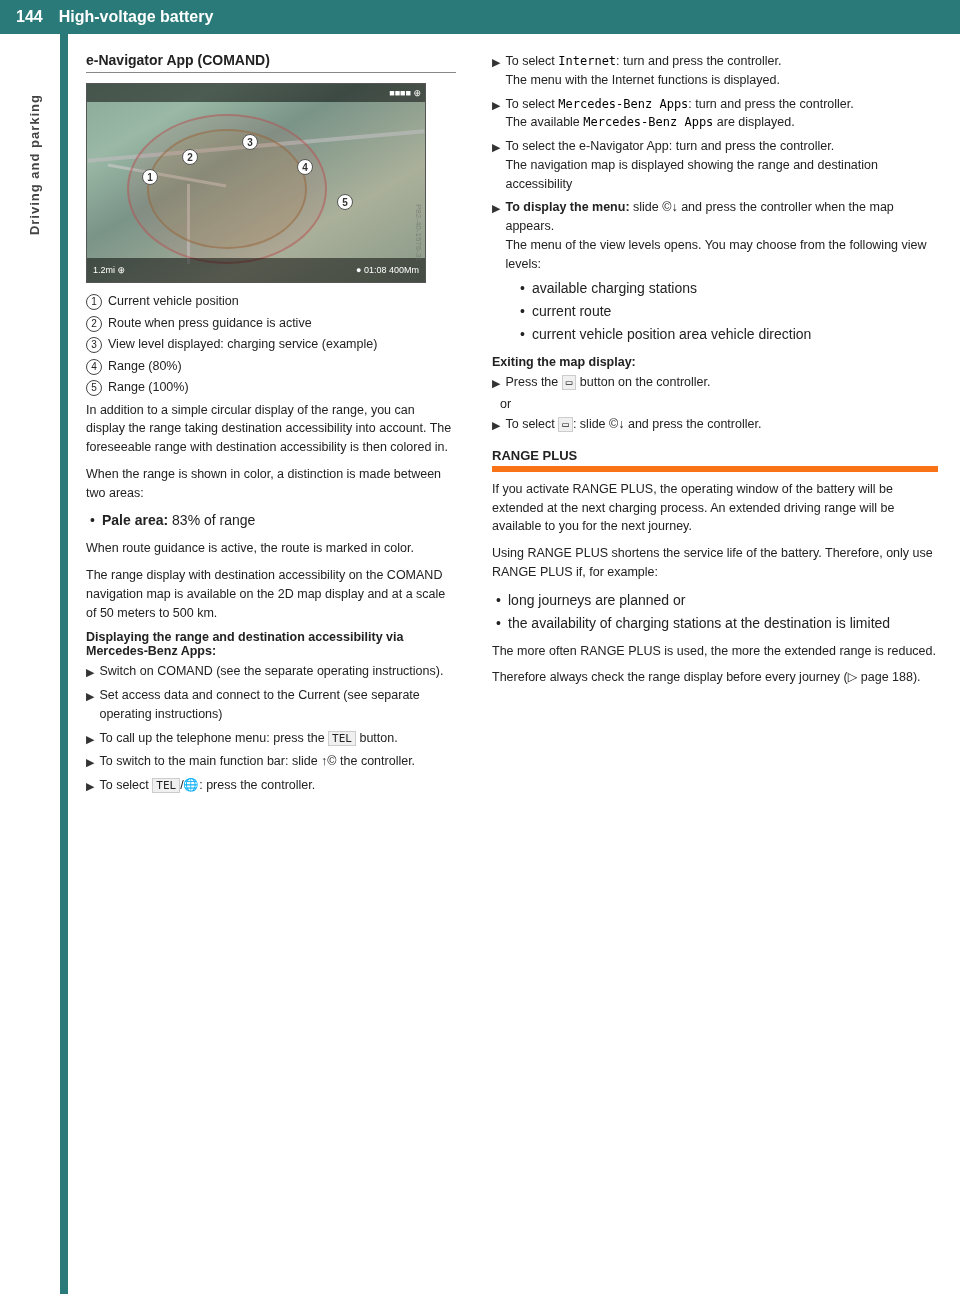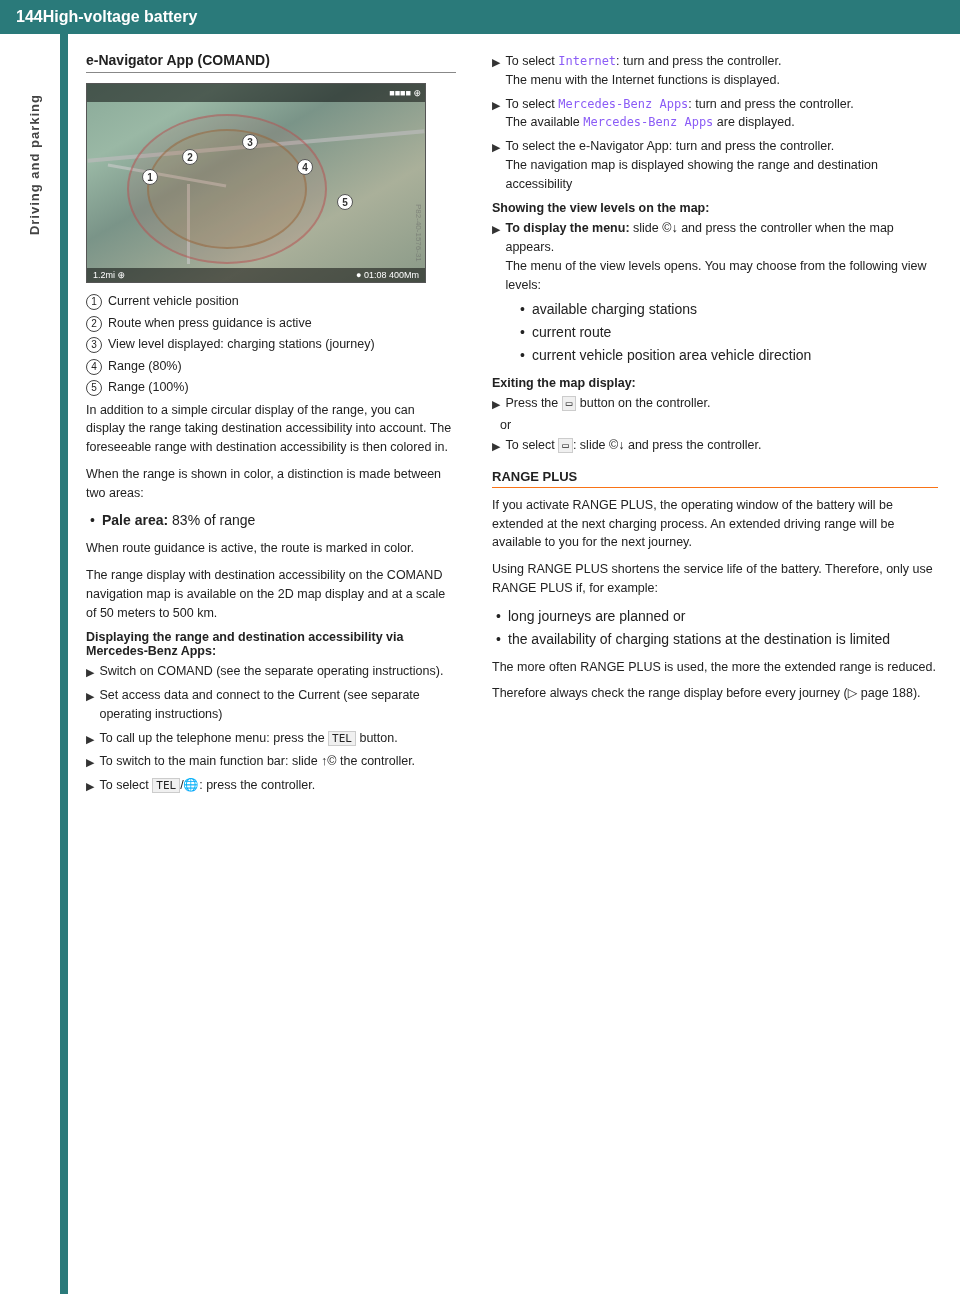--- a/index.html
+++ b/index.html
@@ -12,20 +12,21 @@
       color: #222;
     }
     .header-bar {
       background: #2a7a7a;
       color: #fff;
       font-size: 16px;
       font-weight: bold;
       padding: 8px 16px;
       display: flex;
       align-items: center;
+      gap: 16px;
     }
     .header-page-num {
       font-weight: bold;
       font-size: 16px;
     }
     .main-layout {
       display: flex;
       flex-direction: row;
       width: 100%;
     }
@@ -117,21 +118,21 @@
       display: flex;
       align-items: center;
       justify-content: flex-end;
       padding: 0 4px;
       color: #fff;
       font-size: 9px;
     }
     .map-bottom-bar {
       position: absolute;
       bottom: 0; left: 0; right: 0;
-      height: 14px;
+      height: 24px;
       background: rgba(0,0,0,0.5);
       display: flex;
       align-items: center;
       justify-content: space-between;
       padding: 0 6px;
       color: #fff;
       font-size: 9px;
     }
     .legend-item {
       display: flex;
@@ -180,21 +181,21 @@
     }
     .subheading {
       font-weight: bold;
       font-size: 12.5px;
       margin-bottom: 4px;
       margin-top: 6px;
     }
     .section-heading {
       font-size: 13px;
       font-weight: bold;
-      border-bottom: 1px solid #f97316;
+      border-bottom: 6px solid #f97316;
       padding-bottom: 3px;
       margin-top: 14px;
       margin-bottom: 8px;
     }
     .arrow-item {
       display: flex;
       align-items: flex-start;
       margin-bottom: 5px;
       font-size: 12.5px;
       line-height: 1.5;
@@ -210,21 +211,21 @@
       flex: 1;
     }
     .inline-code {
       font-family: monospace;
       background: #f0f0f0;
       border: 1px solid #ccc;
       padding: 0px 3px;
       font-size: 11px;
     }
     .colored-text {
-      color: #8b5cf6;
+      color: #000000;
       font-family: monospace;
       font-size: 12px;
     }
     .watermark {
       position: absolute;
       bottom: 20px;
       right: 2px;
       color: rgba(100,100,100,0.5);
       font-size: 8px;
       writing-mode: vertical-rl;
@@ -289,21 +290,21 @@
         <div class="legend-item">
               <span class="legend-num">1</span>
               <span>Current vehicle position</span>
             </div>
             <div class="legend-item">
               <span class="legend-num">2</span>
               <span>Route when press guidance is active</span>
             </div>
             <div class="legend-item">
               <span class="legend-num">3</span>
-              <span>View level displayed: charging stations (journey)</span>
+              <span>View level displayed: charging service (example)</span>
             </div>
             <div class="legend-item">
               <span class="legend-num">4</span>
               <span>Range (80%)</span>
             </div>
             <div class="legend-item">
               <span class="legend-num">5</span>
               <span>Range (100%)</span>
             </div>
           </div>
@@ -354,21 +355,20 @@
             <div class="arrow-item">
               <span class="arrow">▶</span>
               <span class="arrow-content">To select <span class="colored-text">Mercedes-Benz&nbsp;Apps</span>: turn and press the controller.<br>The available <span class="colored-text">Mercedes-Benz&nbsp;Apps</span> are displayed.</span>
             </div>
             <div class="arrow-item">
               <span class="arrow">▶</span>
               <span class="arrow-content">To select the e-Navigator App: turn and press the controller.<br>The navigation map is displayed showing the range and destination accessibility</span>
             </div>
           </div>
 
-        <div class="subheading" style="margin-top:8px;">Showing the view levels on the map:</div>
 
         <div class="arrow-item">
           <span class="arrow">▶</span>
           <span class="arrow-content">
             <span class="bold-label">To display the menu:</span>
             <span> slide ©↓ and press the controller when the map appears.<br>The menu of the view levels opens. You may choose from the following view levels:</span>
           </span>
         </div>
 
         <ul class="bullet-list" id="view-levels-list" style="padding-left:24px;">

